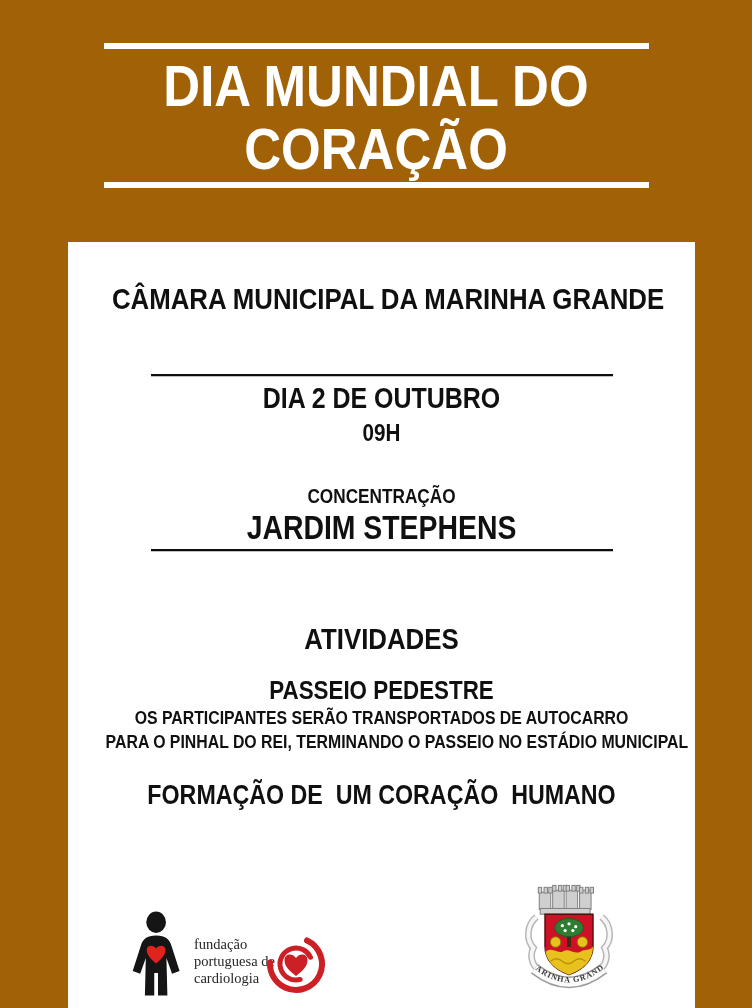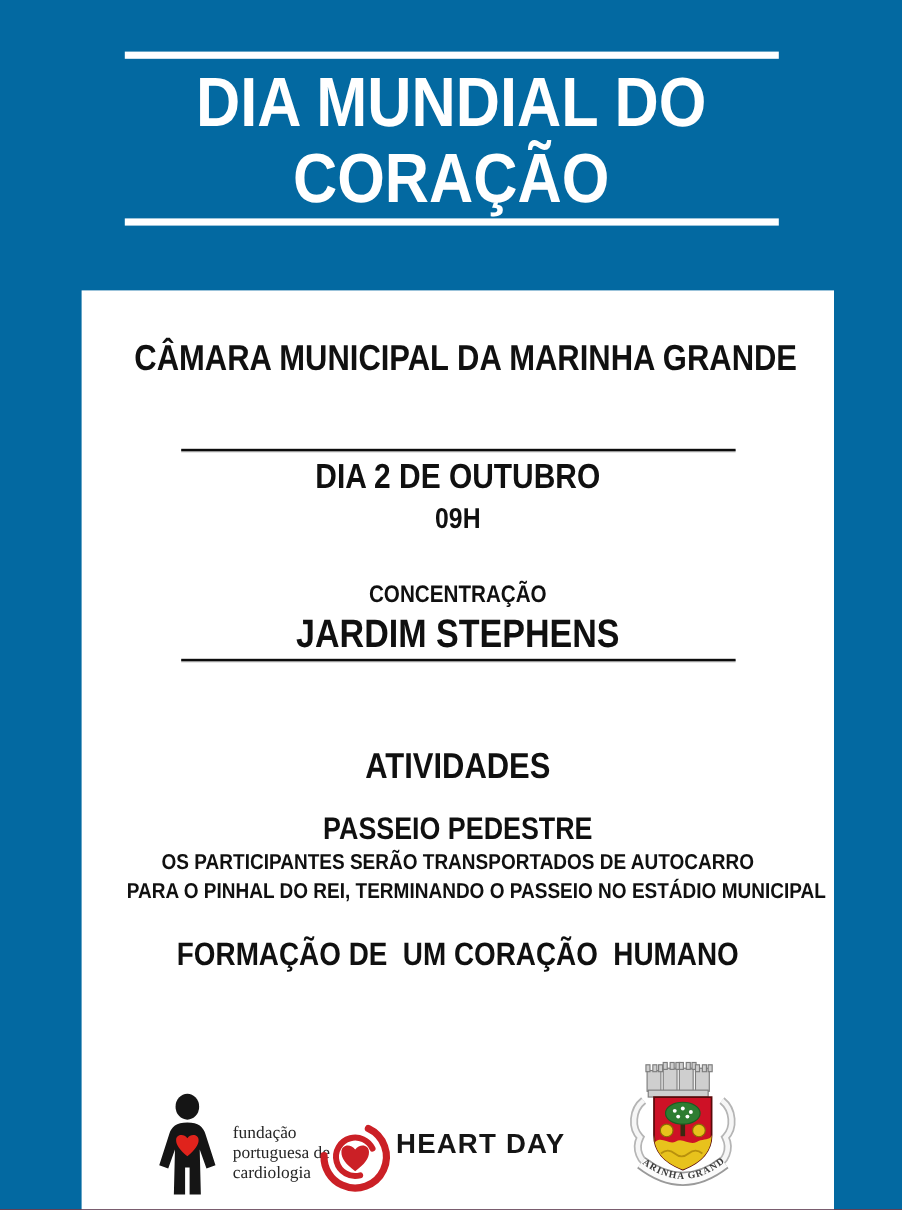--- a/index.html
+++ b/index.html
@@ -1,19 +1,19 @@
 <!DOCTYPE html>
 <html><head>
 <meta charset="utf-8">
 <style>
   html,body{margin:0;padding:0;background:#7a0a10;}
   .poster{
     position:relative;
     width:752px;height:1008px;
-    background:#0369a1;
+    background:#a16207;
     overflow:hidden;
     font-family:"Liberation Sans", sans-serif;
     -webkit-font-smoothing:antialiased;
   }
   .rule{position:absolute;left:104px;width:545px;height:6px;background:#ffffff;}
   .rule-top{top:43px;}
   .rule-bottom{top:182px;}
   .title{
     position:absolute;top:54px;left:0;width:752px;
     text-align:center;color:#ffffff;font-weight:bold;
@@ -100,21 +100,20 @@
       <div>portuguesa de</div>
       <div>cardiologia</div>
     </div>
 
     <svg class="footer-logo whd-icon" viewBox="0 0 62 68">
       <circle cx="30" cy="34" r="26" fill="none" stroke="#CB2026" stroke-width="6" stroke-linecap="round" stroke-dasharray="112 52" transform="rotate(-65 30 34)"></circle>
       <circle cx="30" cy="34" r="16" fill="none" stroke="#CB2026" stroke-width="5" stroke-linecap="round" stroke-dasharray="72 29" transform="rotate(75 30 34)"></circle>
       <path d="M30 46 C22 40 18.5 35.5 18.5 30 C18.5 24 26 22.5 30 28 C34 22.5 41.5 24 41.5 30 C41.5 35.5 38 40 30 46 Z" fill="#CB2026"></path>
     </svg>
     <div class="whd-text">
-      <div>HEART DAY</div>
     </div>
 
     <svg class="footer-logo crest-icon" viewBox="0 0 100 122">
       <g stroke="#7d7d7d" stroke-width="1" fill="#cfcfcf">
         <rect x="19" y="8" width="12" height="18"></rect>
         <rect x="33" y="6" width="12" height="20"></rect>
         <rect x="47" y="6" width="12" height="20"></rect>
         <rect x="61" y="6" width="12" height="20"></rect>
         <rect x="18" y="3" width="3.5" height="6"></rect>
           <rect x="24" y="3" width="3.5" height="6"></rect>

